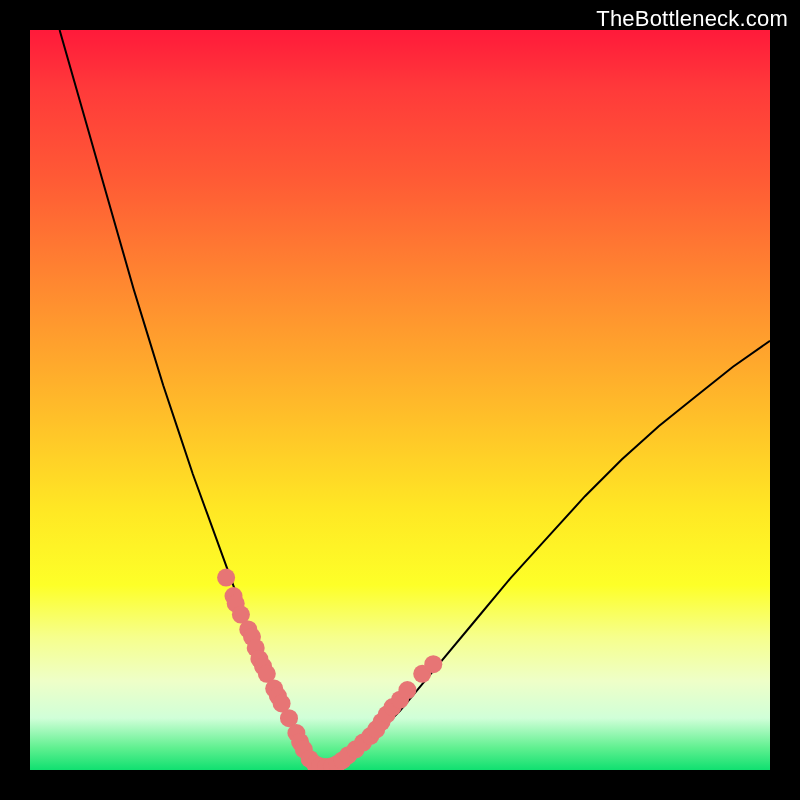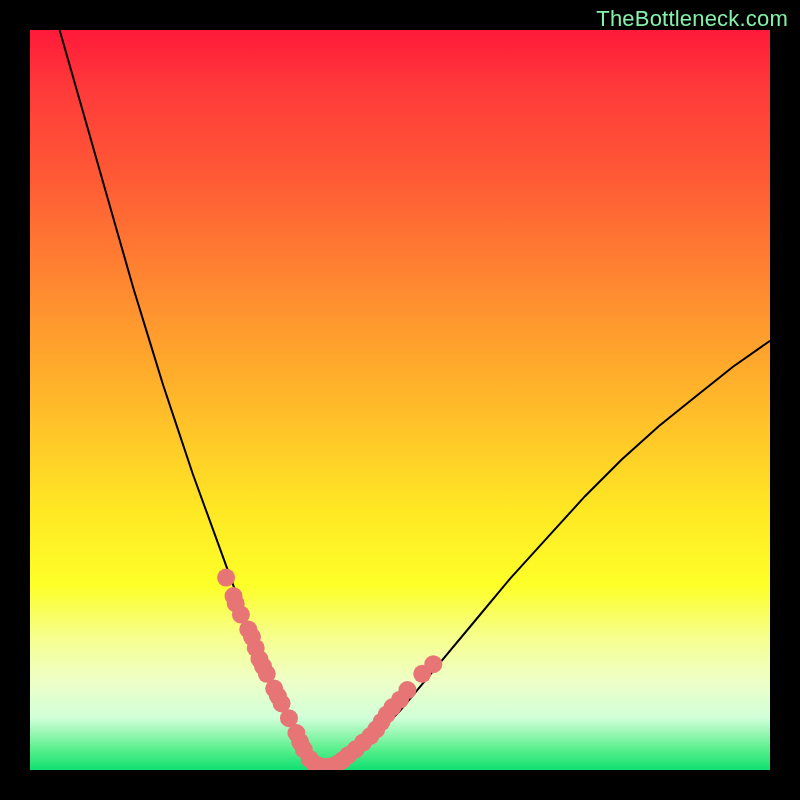--- a/index.html
+++ b/index.html
@@ -39,21 +39,21 @@
       #eeffc8 88%,
       #d0ffd8 93%,
       #60f090 97%,
       #10e070 100%
     );
   }
   .watermark {
     position: absolute;
     top: 6px;
     right: 12px;
-    color: #86efac;
+    color: #ffffff;
     font-size: 22px;
     font-weight: 500;
     letter-spacing: 0.2px;
     z-index: 5;
   }
   svg {
     position: absolute;
     inset: 0;
   }
 </style>

